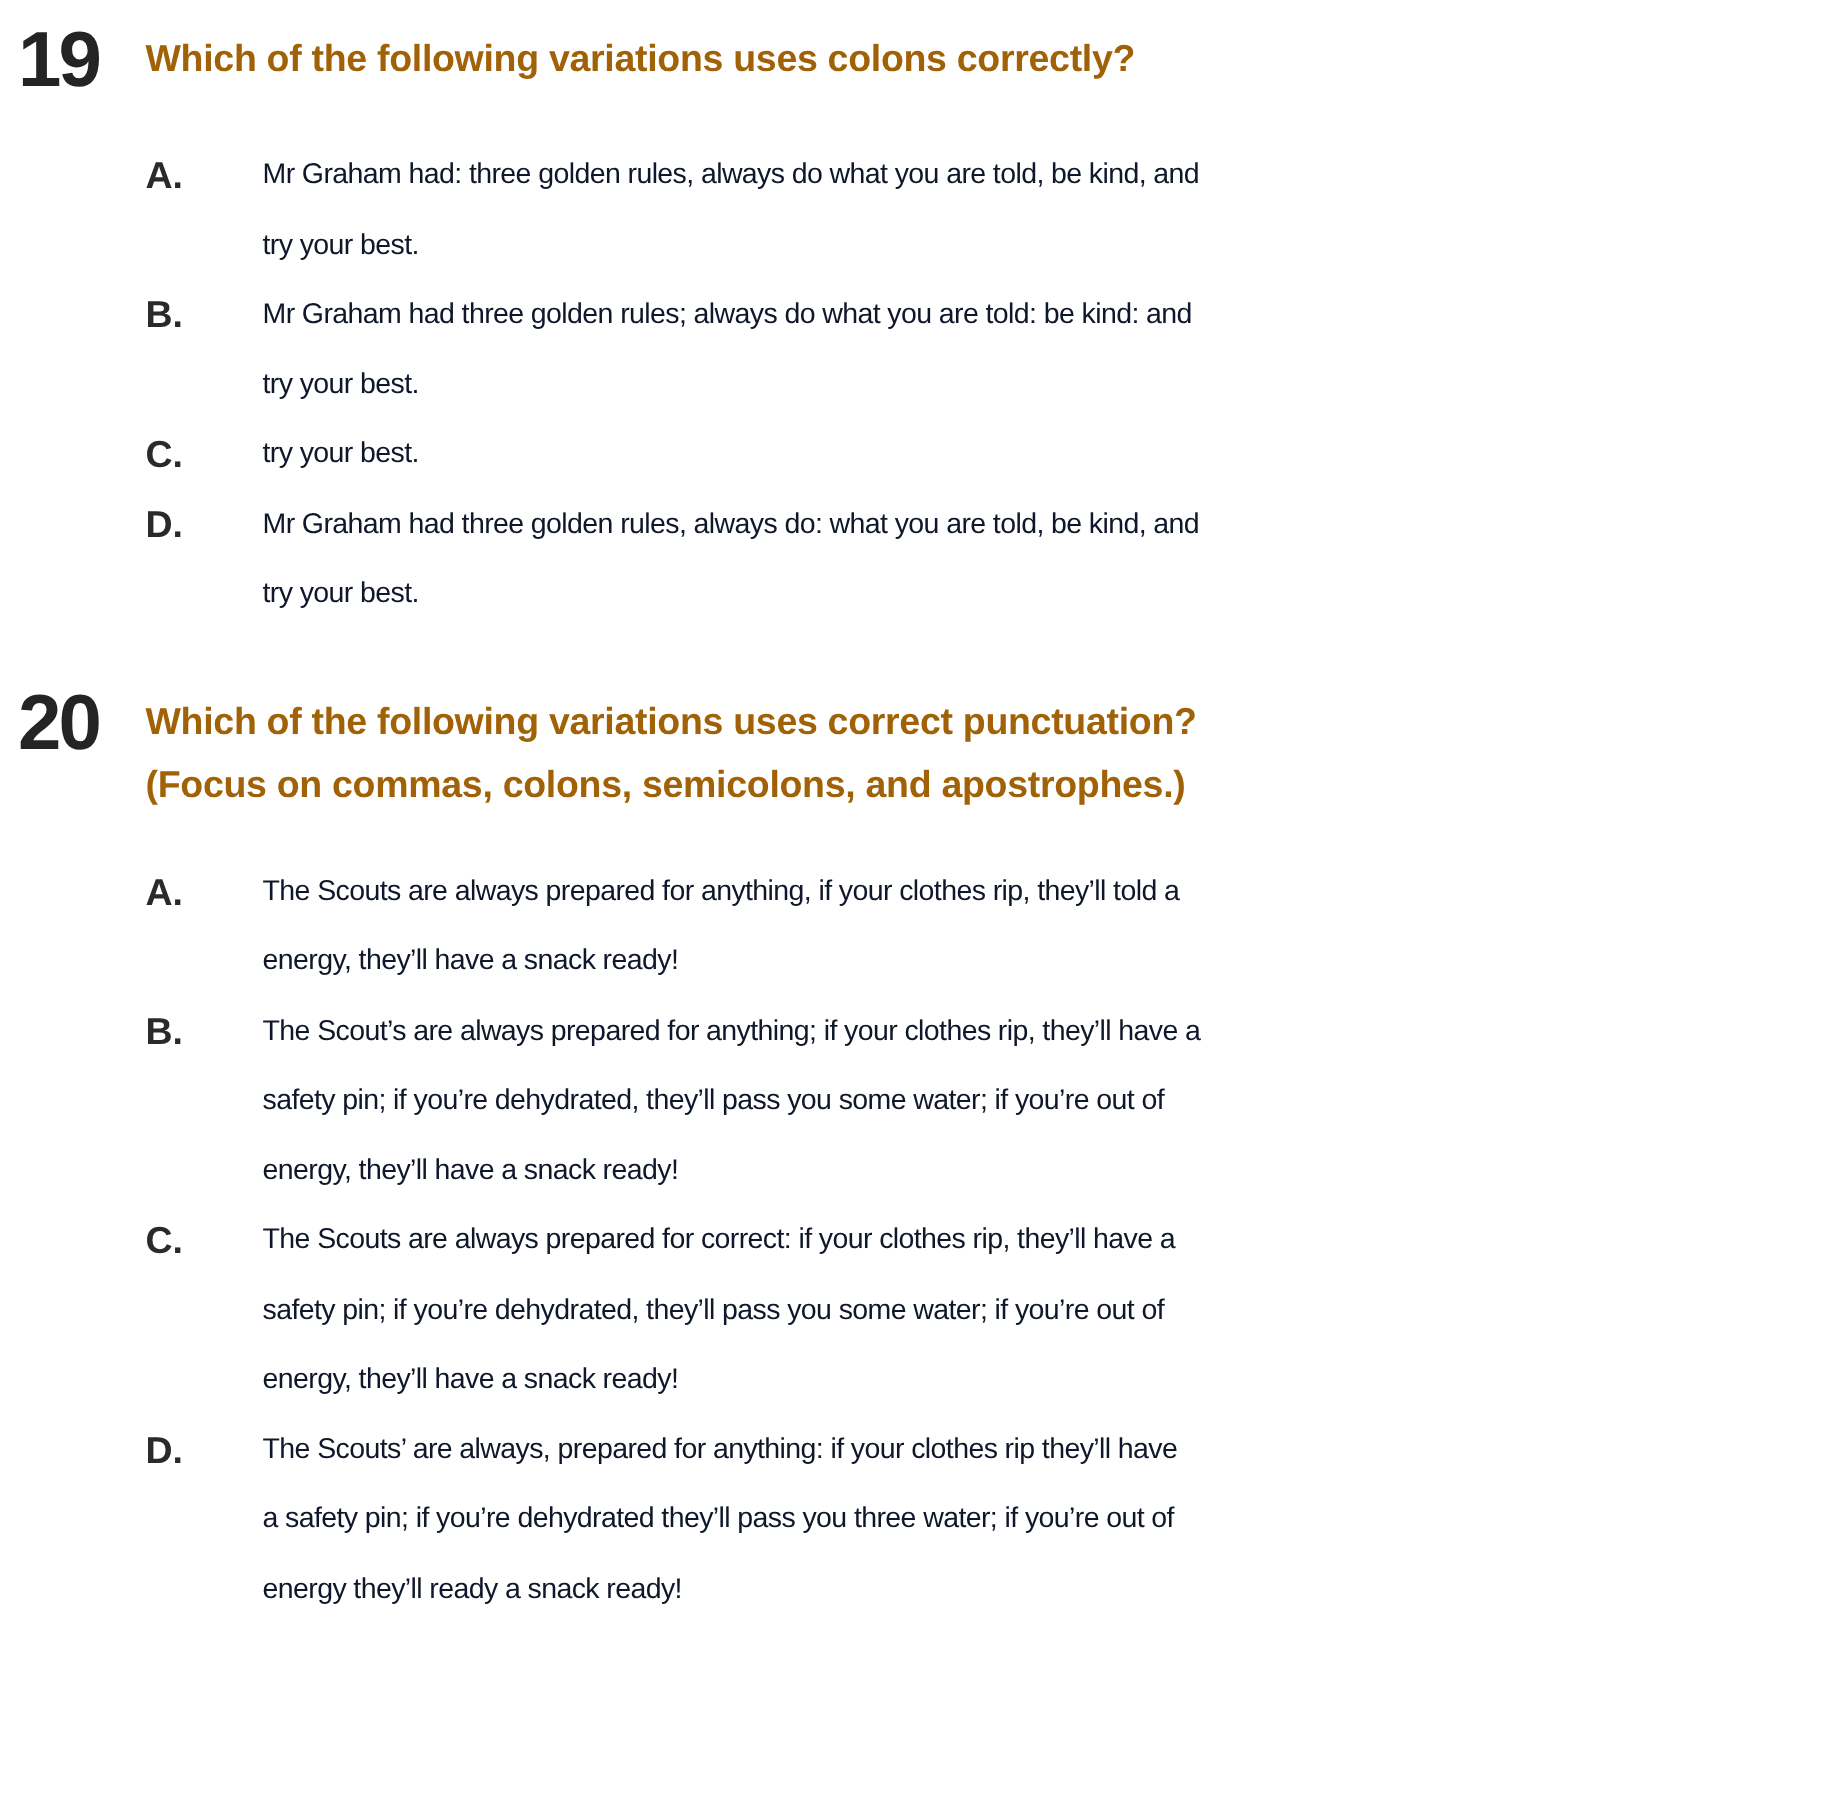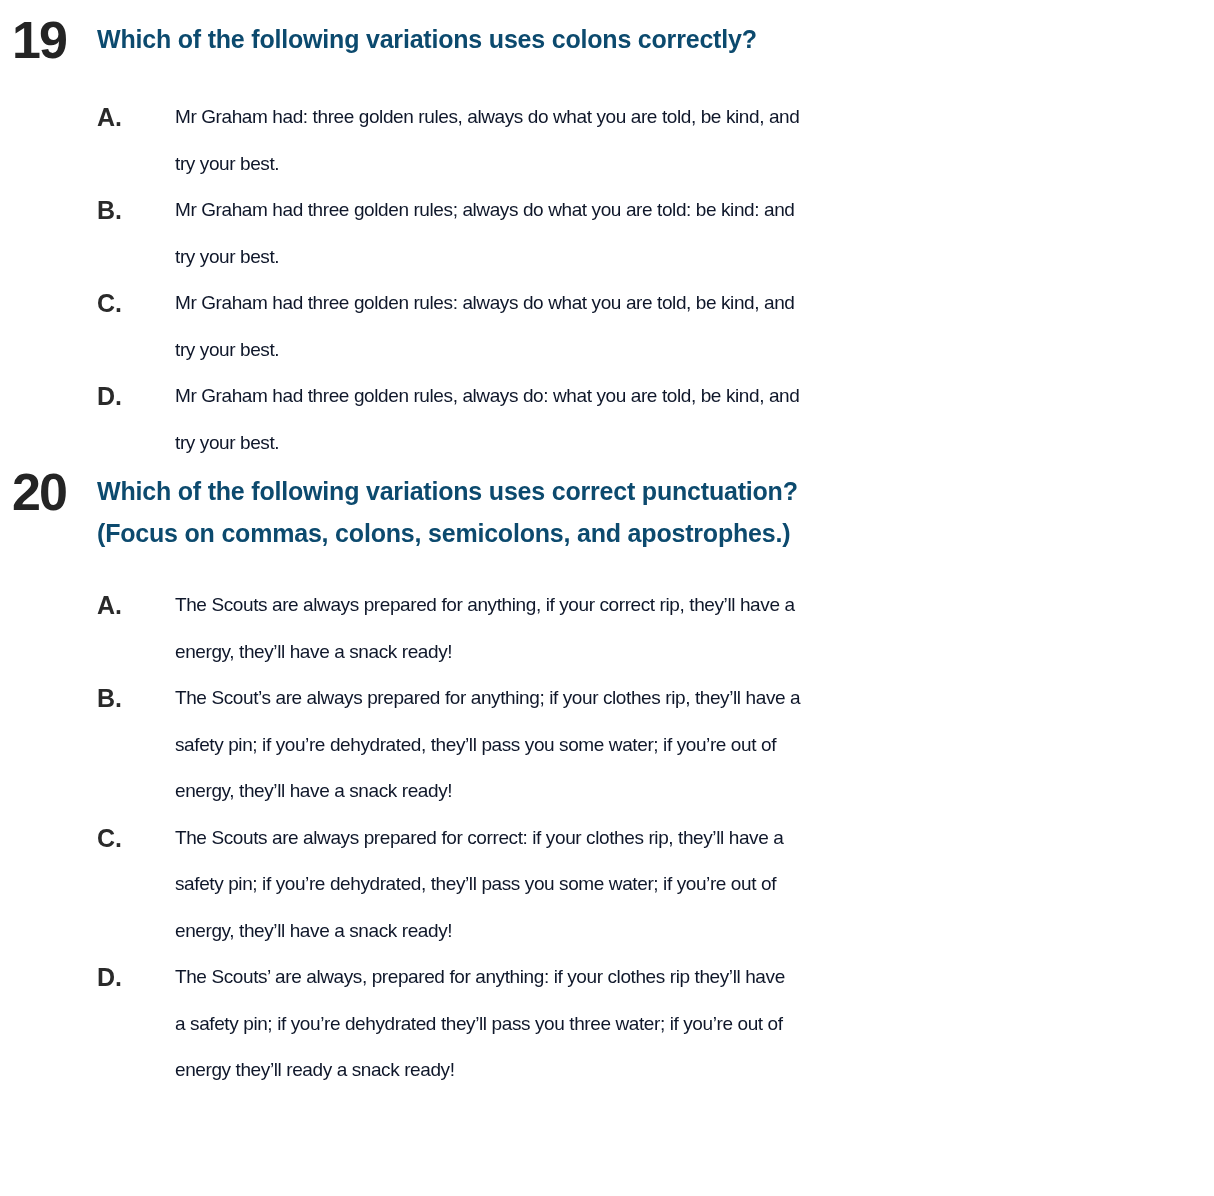--- a/index.html
+++ b/index.html
@@ -38,26 +38,26 @@
   }
   .qbody {
     flex: 1;
     min-width: 0;
   }
   .prompt {
     font-size: 25px;
     font-weight: bold;
     line-height: 42px;
     letter-spacing: -0.2px;
-    color: #0c4a6e;
+    color: #a16207;
     white-space: nowrap;
   }
   #q19 .prompt { padding-top: 4px; }
   #q19 .options { margin-top: 34px; }
-  #q20 { }
+  #q20 { margin-top: 36px; }
   #q20 .prompt { padding-top: 4px; }
   #q20 .options { margin-top: 28px; }
   .option {
     display: flex;
     align-items: flex-start;
   }
   .olabel {
     width: 78px;
     flex-shrink: 0;
     font-size: 25px;
@@ -101,21 +101,20 @@
           <div class="olabel">B.</div>
           <div class="otext">
             <div class="line">Mr Graham had three golden rules; always do what you are told: be kind: and</div>
             <div class="line">try your best.</div>
           </div>
         </div>
 
         <div class="option">
           <div class="olabel">C.</div>
           <div class="otext">
-            <div class="line">Mr Graham had three golden rules: always do what you are told, be kind, and</div>
             <div class="line">try your best.</div>
           </div>
         </div>
 
         <div class="option">
           <div class="olabel">D.</div>
           <div class="otext">
             <div class="line">Mr Graham had three golden rules, always do: what you are told, be kind, and</div>
             <div class="line">try your best.</div>
           </div>
@@ -130,21 +129,21 @@
     <div class="qbody">
       <div class="prompt">
         <div>Which of the following variations uses correct punctuation?</div>
         <div>(Focus on commas, colons, semicolons, and apostrophes.)</div>
       </div>
       <div class="options">
 
         <div class="option">
           <div class="olabel">A.</div>
           <div class="otext">
-            <div class="line">The Scouts are always prepared for anything, if your correct rip, they’ll have a</div>
+            <div class="line">The Scouts are always prepared for anything, if your clothes rip, they’ll told a</div>
             <div class="line">energy, they’ll have a snack ready!</div>
           </div>
         </div>
 
         <div class="option">
           <div class="olabel">B.</div>
           <div class="otext">
             <div class="line">The Scout’s are always prepared for anything; if your clothes rip, they’ll have a</div>
             <div class="line">safety pin; if you’re dehydrated, they’ll pass you some water; if you’re out of</div>
             <div class="line">energy, they’ll have a snack ready!</div>

